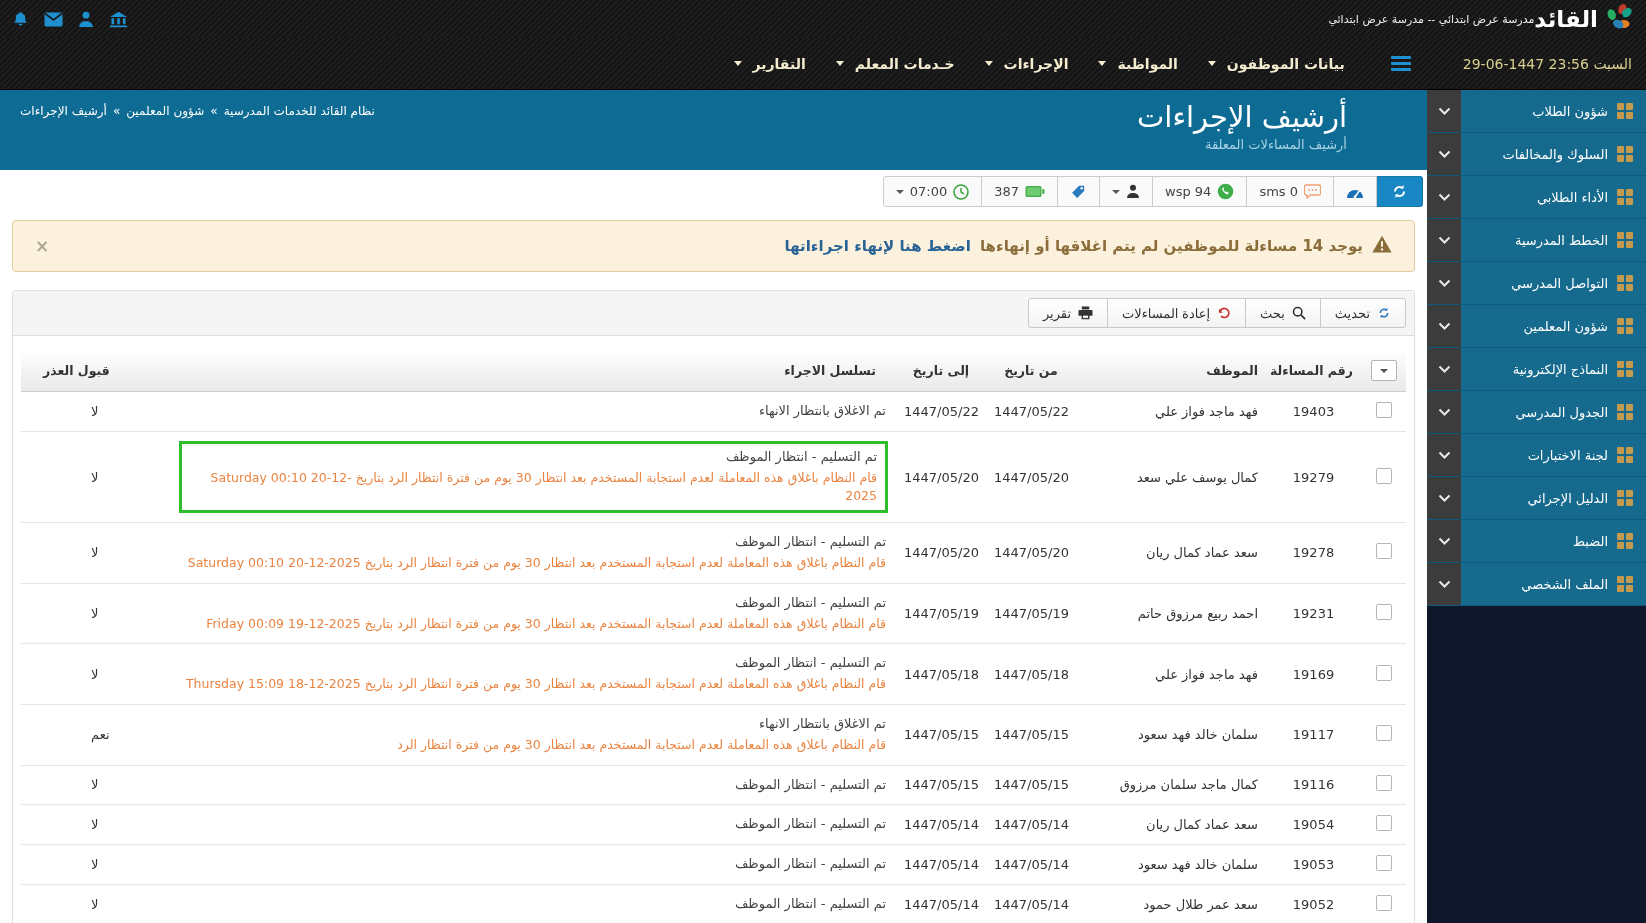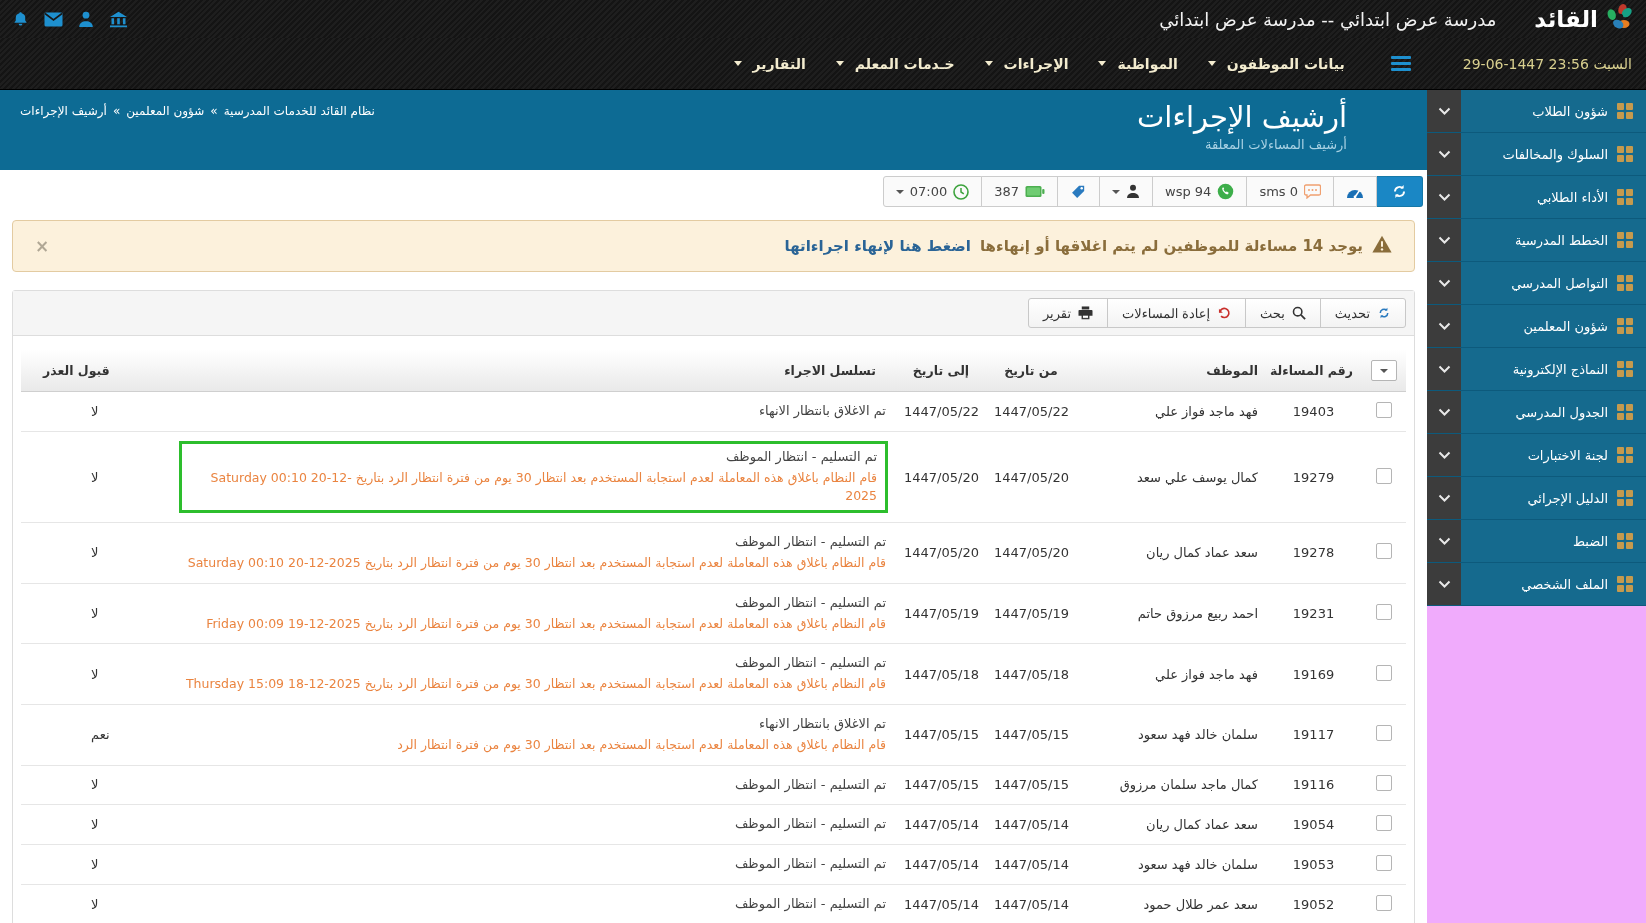--- a/index.html
+++ b/index.html
@@ -3,38 +3,38 @@
 <meta charset="utf-8">
 <style>
   *{box-sizing:border-box;margin:0;padding:0}
   html,body{width:1646px;height:923px;overflow:hidden;background:#fff;
     font-family:"DejaVu Sans",sans-serif;direction:rtl}
   
   .topbar{height:38px;display:flex;align-items:center;padding:0 12px;
     background-color:#181818;
     background-image:repeating-linear-gradient(135deg,#1e1e1e 0 2px,#141414 2px 4px);}
   .brand{display:flex;align-items:center;gap:8px;color:#fff;font-size:23px;font-weight:bold}
-  .school{color:#f2f2f2;font-size:18px;margin-right:38px}
+  .school{color:#f2f2f2;font-size:11px;}
   .top-icons{margin-right:auto;direction:ltr;display:flex;align-items:center;gap:15px}
   .top-icons svg{display:block;cursor:pointer}
   .navbar{height:52px;display:flex;align-items:center;padding:0 14px;gap:30px;
     background-color:#181818;
     background-image:repeating-linear-gradient(135deg,#1e1e1e 0 2px,#141414 2px 4px);
     border-bottom:1px solid #000}
   .navdate{color:#d9d08f;font-size:14px;direction:ltr;margin-left:22px;white-space:nowrap}
   .hamburger{display:flex;flex-direction:column;gap:3px;cursor:pointer;margin-left:16px}
   .hamburger span{width:20px;height:3px;background:#1e90cf;border-radius:1px}
   .nav-item{display:flex;align-items:center;gap:11px;color:#f3eccf;font-size:14px;
     font-weight:bold;cursor:pointer;white-space:nowrap}
   .caret{width:0;height:0;border-left:4px solid transparent;border-right:4px solid transparent;
     border-top:5px solid #f3eccf}
   
   .body-row{display:flex;height:833px;align-items:stretch}
   
-  .sidebar{width:219px;background:#f0abfc;flex:0 0 219px}
+  .sidebar{width:219px;background:#0f172a;flex:0 0 219px}
   .side-item{height:43px;background:#156a8e;border-bottom:1px solid #0d5a7c;
     display:flex;align-items:center;color:#fff;font-size:13px;cursor:pointer}
   .side-item .grid-ic{margin:0 13px 0 9px;flex:0 0 auto;display:flex}
   .side-item .lbl{flex:1}
   .side-chev{width:34px;height:100%;background:#3c3c3c;display:flex;align-items:center;
     justify-content:center;flex:0 0 34px;cursor:pointer}
   
   .content{flex:1;display:flex;flex-direction:column;background:#fff;min-width:0}
   .page-header{height:80px;background:#0d6b94;position:relative;flex:0 0 80px}
   .page-title{color:#fff;font-size:29px;text-align:right;padding:10px 80px 0 0;line-height:1.2}

